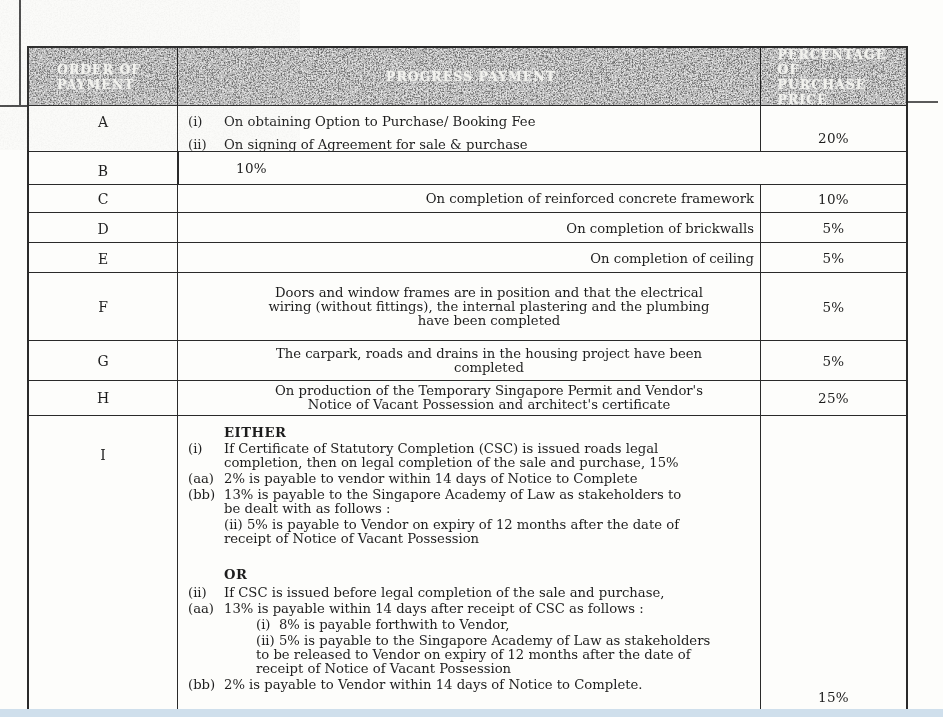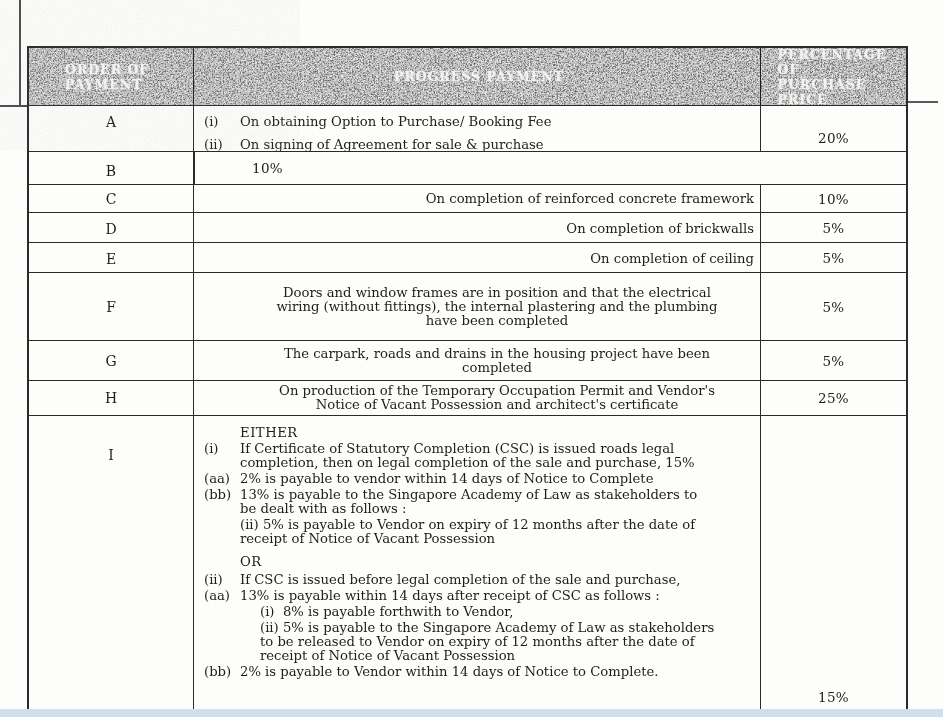--- a/index.html
+++ b/index.html
@@ -16,21 +16,21 @@
     text-align:center; font-weight:bold; font-size:21px;
     letter-spacing:1.5px; color:#181818;
   }
   
   .payment-table {
     position:absolute; left:27px; top:46px; width:881px;
     border:2px solid #2a2a2a; background:#fdfdfb;
   }
   .trow { display:flex; border-top:1.5px solid #2a2a2a; }
   .trow:first-child { border-top:none; }
-  .c1 { width:165px; border-right:1.5px solid #2a2a2a; display:flex; justify-content:center; }
+  .c1 { width:149px; border-right:1.5px solid #2a2a2a; display:flex; justify-content:center; }
   .c2 { flex:1; padding-left:10px; padding-right:6px; overflow:hidden; }
   .c3 { width:146px; border-left:1.5px solid #2a2a2a; display:flex; justify-content:center; align-items:center; }
   
   .r-hdr { height:57px; background:#4c4c4c; }
   .hdr-cell { position:relative; display:flex; align-items:center; justify-content:center; }
   .hdr-cell.c1 { border-right-color:#1c1c1c; }
   .hdr-cell.c3 { border-left-color:#1c1c1c; }
   .hdr-cell .noise-fill { position:absolute; inset:0; width:100%; height:100%; }
   .hdr-label {
     position:relative; z-index:1; text-align:left;
@@ -52,23 +52,23 @@
   .c2.va-mid { justify-content:center; }
   .order-letter { font-size:14px; }
   .pct { font-size:13.5px; letter-spacing:.3px; }
   .c3.pb { align-items:flex-end; padding-bottom:6px; }
   .line, .itext .line { white-space:pre; }
   .item { display:flex; margin-bottom:2px; }
   .marker { width:36px; flex:0 0 36px; white-space:pre; }
   .row-a .item { line-height:21px; }
   
   .r-i .c2 { padding-top:10px; }
-  .sec-heading { margin-left:36px; margin-bottom:2px; font-weight:normal; letter-spacing:.5px; }
-  .sec-heading.or { margin-top:9px; margin-bottom:4px; }
-  .indent .line { margin-left:20px; }
+  .sec-heading { margin-left:36px; margin-bottom:2px; font-weight:bold; letter-spacing:.5px; }
+  .sec-heading.or { margin-top:22px; margin-bottom:4px; }
+  .indent .line { margin-left:32px; }
   
   .artifact { position:absolute; background:#4a4a4a; }
   .art-v-left { left:19px; top:0; width:2px; height:107px; }
   .art-h-left { left:0; top:105px; width:27px; height:2px; }
   .art-h-right { left:908px; top:101px; width:30px; height:2px; background:#5a5a5a; }
   .speck { position:absolute; background:#3a3a3a; border-radius:50%; }
   .sp1 { left:591px; top:112px; width:3px; height:3px; }
   .sp2 { left:719px; top:127px; width:3px; height:2px; }
   .sp3 { left:652px; top:230px; width:3px; height:3px; }
   .bottom-strip { position:absolute; left:0; bottom:0; width:100%; height:8px; background:#cfdfec; }
@@ -216,21 +216,21 @@
       <div class="c3">
         <span class="pct">5%</span>
       </div>
     </div>
 
     <div class="trow r-h">
       <div class="c1 va-mid" style="display:flex;align-items:center">
         <span class="order-letter">H</span>
       </div>
       <div class="c2 va-mid" style="padding-left:46px">
-        <div class="line">On production of the Temporary Occupation Permit and Vendor's</div>
+        <div class="line">On production of the Temporary Singapore Permit and Vendor's</div>
         <div class="line">Notice of Vacant Possession and architect's certificate</div>
       </div>
       <div class="c3">
         <span class="pct">25%</span>
       </div>
     </div>
 
     <div class="trow r-i">
       <div class="c1 va-top" style="padding-top:32px">
         <span class="order-letter">I</span>

